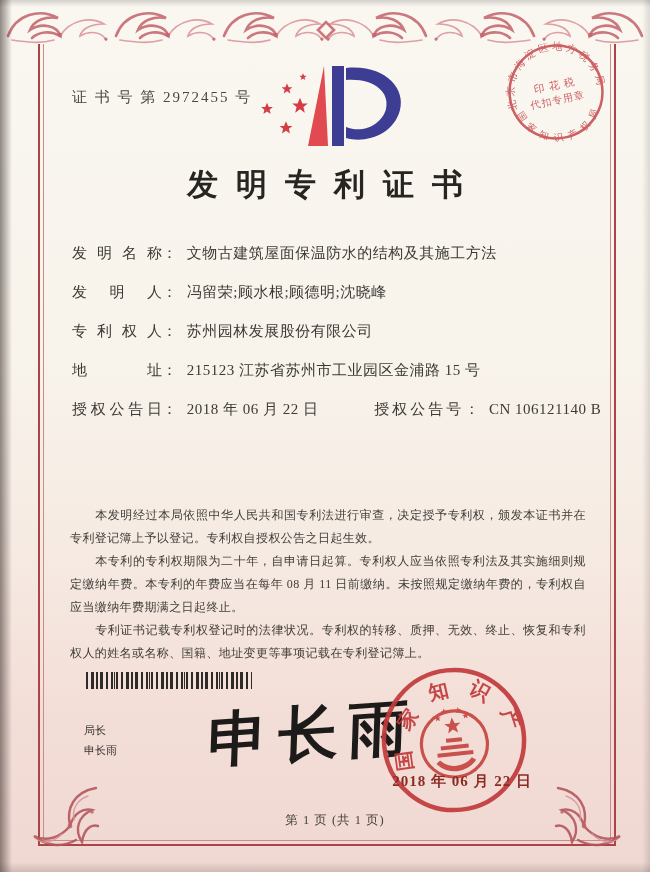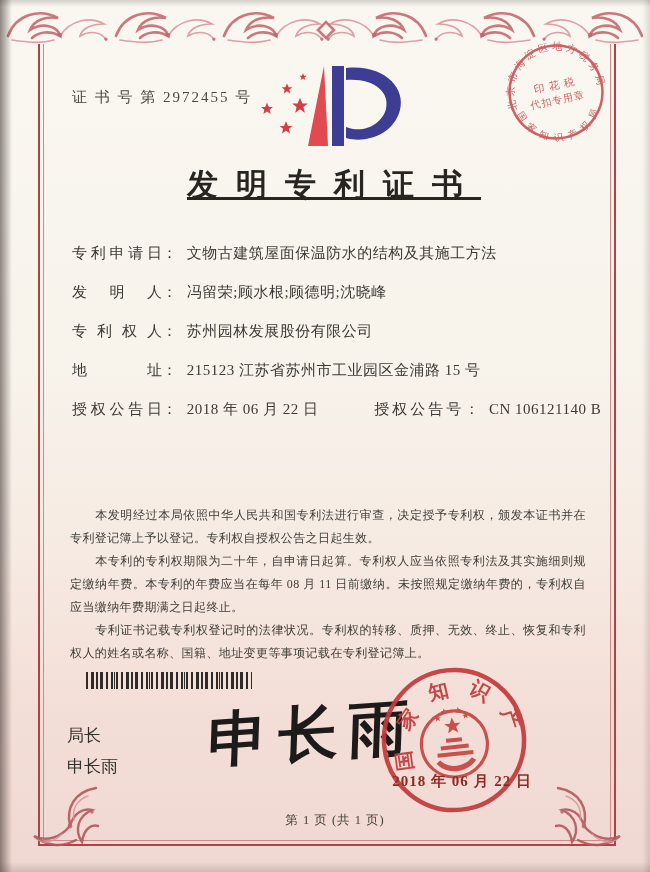--- a/index.html
+++ b/index.html
@@ -22,38 +22,38 @@
   .corner-fl.bl{left:26px;bottom:12px;}
   .corner-fl.br{right:22px;bottom:12px;transform:scaleX(-1);}
 
   .cert-no{position:absolute;left:72px;top:88px;font-size:15px;letter-spacing:2px;color:#4b4742;z-index:10;}
 
   .logo{position:absolute;left:240px;top:48px;z-index:8;}
   .tax-stamp{position:absolute;left:498px;top:34px;z-index:9;transform:rotate(-12deg);opacity:.85;}
   .tax-stamp text{fill:#c5464b;font-family:"Liberation Serif","DejaVu Serif",serif;}
 
   .title{position:absolute;left:0;right:0;top:164px;text-align:center;font-size:31px;font-weight:600;
-    letter-spacing:18px;text-indent:18px;color:#262522;z-index:10;text-decoration:underline;}
+    letter-spacing:18px;text-indent:18px;color:#262522;z-index:10;}
 
   .fields{position:absolute;left:72px;top:243px;right:56px;z-index:10;color:#3c3a36;font-size:15px;}
   .field-row{margin-bottom:18px;line-height:21px;white-space:nowrap;}
   .flabel{display:inline-block;width:90px;text-align:justify;text-align-last:justify;vertical-align:top;}
   .colon{display:inline-block;vertical-align:top;}
   .fvalue{display:inline-block;margin-left:6px;vertical-align:top;letter-spacing:.5px;}
   .fvalue2-label{display:inline-block;margin-left:52px;vertical-align:top;letter-spacing:3px;}
 
   .body-text{position:absolute;left:70px;right:64px;top:504px;z-index:10;color:#403d38;}
   .body-text p{margin:0;font-size:12px;line-height:23px;text-indent:2.1em;text-align:justify;letter-spacing:.4px;}
 
   .barcode{position:absolute;left:86px;top:672px;width:166px;height:17px;z-index:10;
     background:
       repeating-linear-gradient(90deg,#2e2b28 0 2px,rgba(0,0,0,0) 2px 5px),
       repeating-linear-gradient(90deg,#2e2b28 0 1px,rgba(0,0,0,0) 1px 7px);}
 
-  .sig-block{position:absolute;left:67px;top:720px;z-index:10;color:#33312d;font-size:17px;line-height:1.85;}
+  .sig-block{position:absolute;left:84px;top:720px;z-index:10;color:#33312d;font-size:11px;line-height:1.85;}
   .autograph{position:absolute;left:208px;top:694px;z-index:11;font-size:60px;font-weight:700;color:#1c1b19;
     letter-spacing:10px;transform:rotate(-4deg) skewX(-6deg);font-family:"Liberation Serif","DejaVu Serif",serif;}
 
   .seal{position:absolute;left:374px;top:660px;z-index:12;opacity:.92;}
   .seal text{fill:#c23a3b;font-family:"Liberation Serif","DejaVu Serif",serif;}
   .seal-date{position:absolute;left:384px;top:772px;width:156px;text-align:center;z-index:13;
     font-size:15px;font-weight:700;color:#8c2b24;letter-spacing:1px;}
 
   .footer{position:absolute;left:0;right:0;top:812px;text-align:center;z-index:10;
     font-size:12.5px;color:#46413b;letter-spacing:1px;padding-left:20px;}
@@ -139,21 +139,21 @@
       <textPath href="#taxBot" startOffset="8">国家知识产权局</textPath>
     </text>
     <text x="55" y="52" text-anchor="middle" font-size="10" letter-spacing="1">印 花 税</text>
     <text x="55" y="66" text-anchor="middle" font-size="9.5" letter-spacing="1">代扣专用章</text>
   </svg>
 
   <div class="title">发明专利证书</div>
 
   <div class="fields">
     <div class="field-row">
-      <span class="flabel">专利申请日</span><span class="colon">：</span>
+      <span class="flabel">发明名称</span><span class="colon">：</span>
       <span class="fvalue">文物古建筑屋面保温防水的结构及其施工方法</span>
     </div>
     <div class="field-row">
       <span class="flabel">发明人</span><span class="colon">：</span>
       <span class="fvalue">冯留荣;顾水根;顾德明;沈晓峰</span>
     </div>
     <div class="field-row">
       <span class="flabel">专利权人</span><span class="colon">：</span>
       <span class="fvalue">苏州园林发展股份有限公司</span>
     </div>

